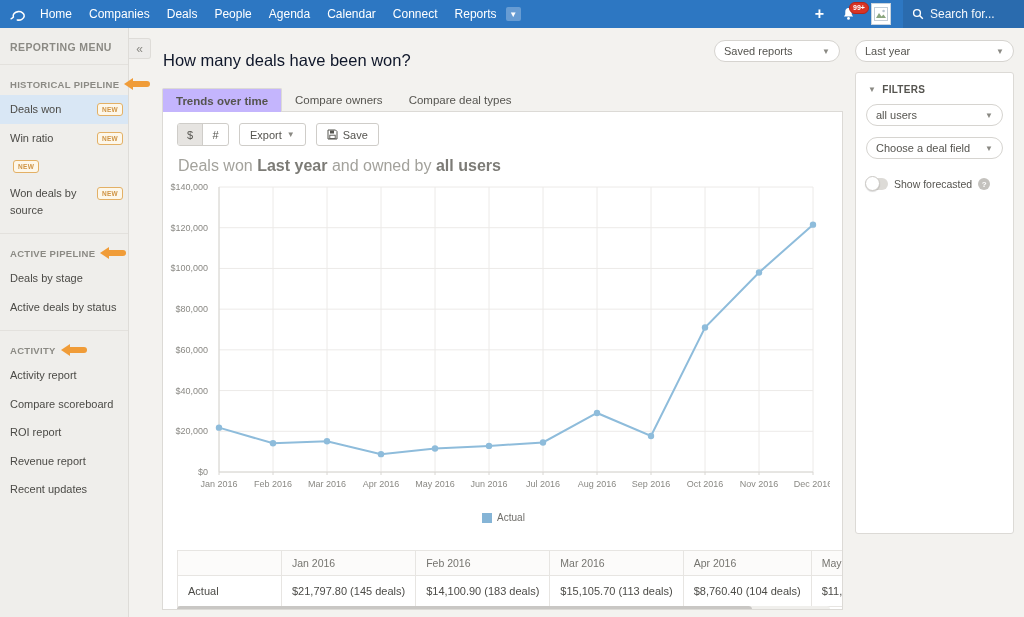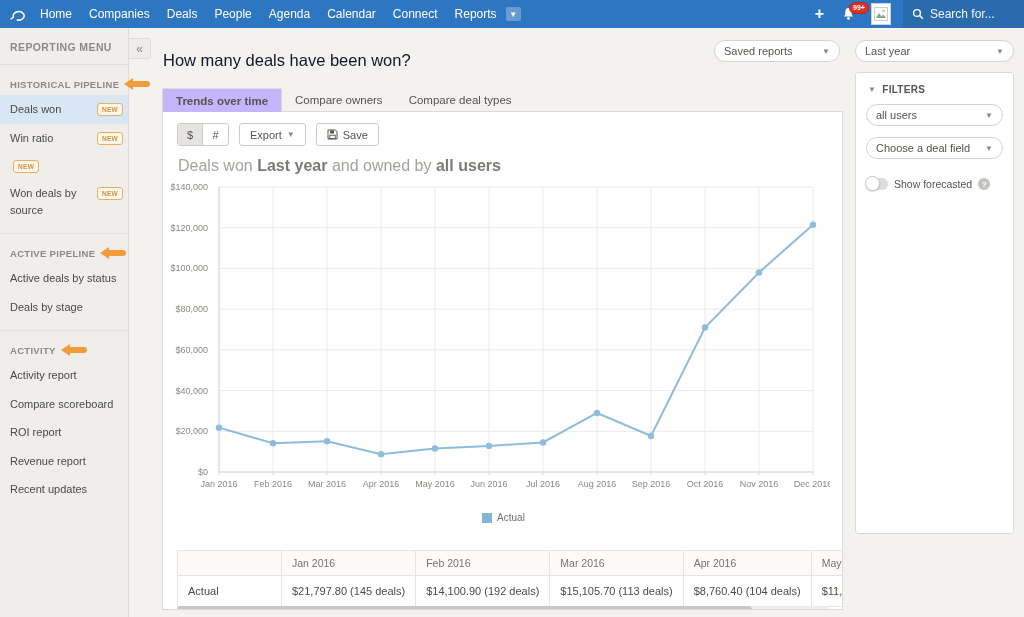--- a/index.html
+++ b/index.html
@@ -156,24 +156,24 @@
       </div>
       <div class="sb-section">
         <div class="sb-heading">
           <span>ACTIVE PIPELINE</span>
           <span class="orange-arrow">
             <i class="head"></i>
             <i class="tail"></i>
           </span>
         </div>
         <div class="sb-item">
+          <span class="sb-label">Deals by stage</span>
+        </div>
+        <div class="sb-item">
           <span class="sb-label">Active deals by status</span>
-        </div>
-        <div class="sb-item">
-          <span class="sb-label">Deals by stage</span>
         </div>
       </div>
       <div class="sb-section">
         <div class="sb-heading">
           <span>ACTIVITY</span>
           <span class="orange-arrow">
             <i class="head"></i>
             <i class="tail"></i>
           </span>
         </div>
@@ -315,21 +315,21 @@
           <th class="colm">Feb 2016</th>
           <th class="colm">Mar 2016</th>
           <th class="colm">Apr 2016</th>
           <th class="colm">May 2016</th>
         </tr>
       </thead>
     <tbody>
         <tr>
           <td class="col0">Actual</td>
           <td class="colm">$21,797.80 (145 deals)</td>
-          <td class="colm">$14,100.90 (192 deals)</td>
+          <td class="colm">$14,100.90 (183 deals)</td>
           <td class="colm">$15,105.70 (113 deals)</td>
           <td class="colm">$8,760.40 (104 deals)</td>
           <td class="colm">$11,544.00 (108 deals)</td>
         </tr>
       </tbody>
   </table>
 
   <div class="hscroll">
     <div class="thumb"></div>
   </div>

